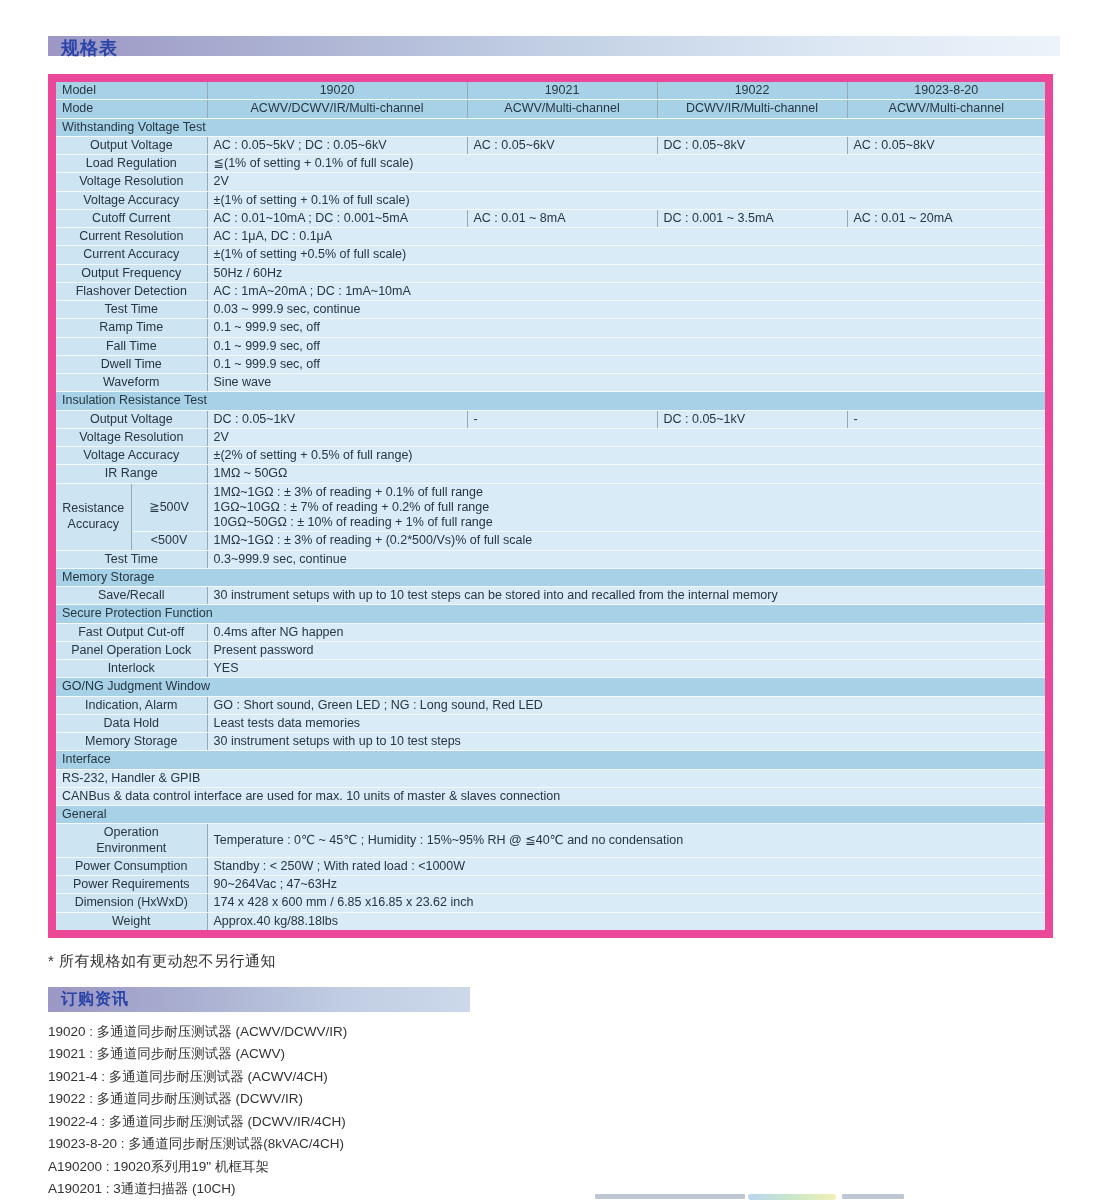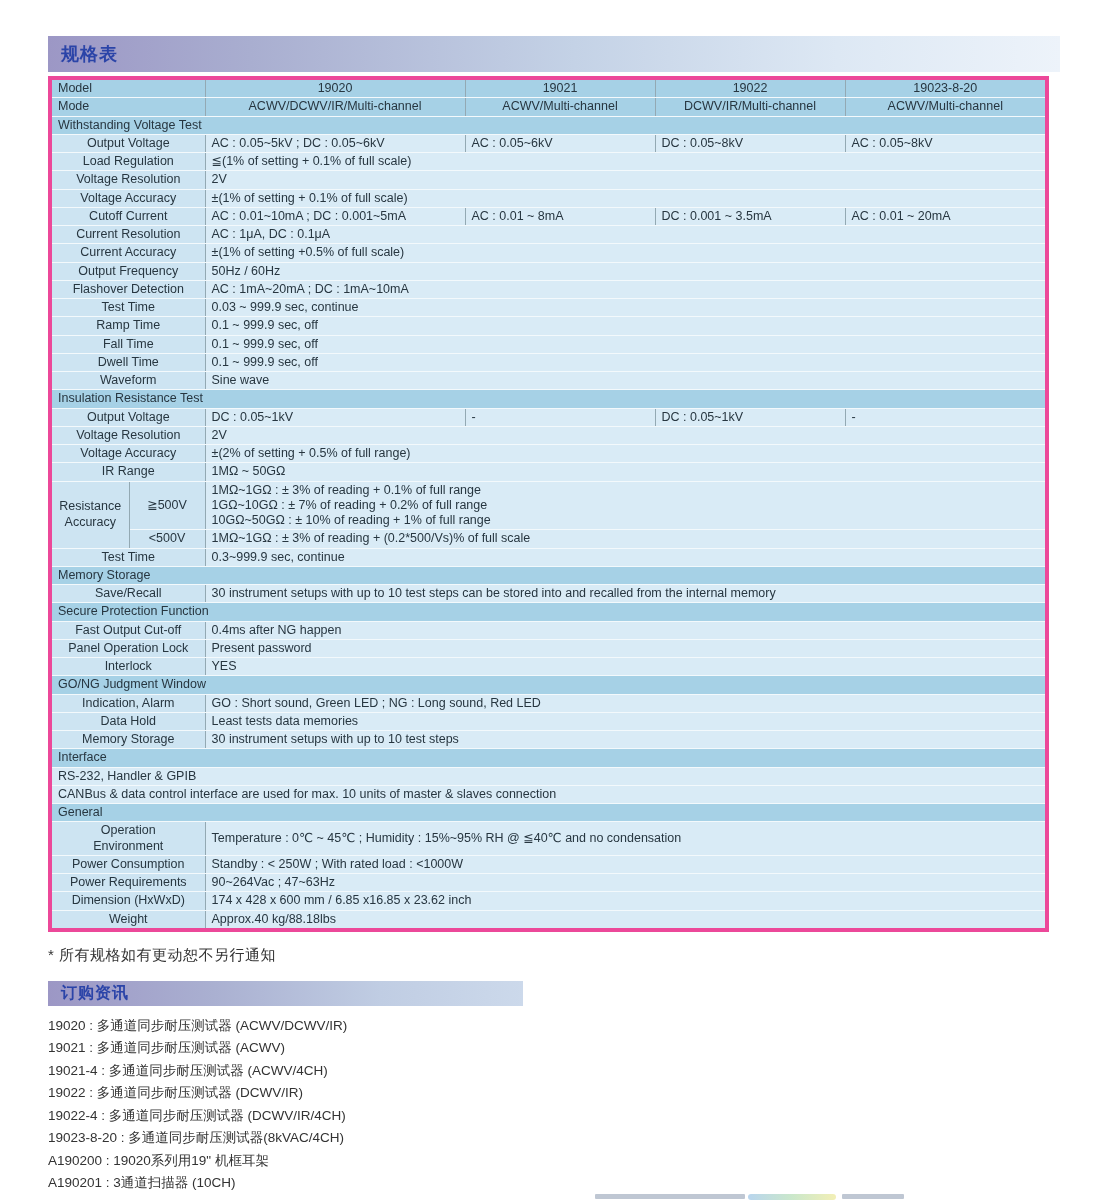--- a/index.html
+++ b/index.html
@@ -1,32 +1,32 @@
 <!DOCTYPE html>
 <html><head>
 <meta charset="utf-8">
 <style>
   html,body{margin:0;padding:0;background:#ffffff;}
   body{font-family:"Liberation Sans","DejaVu Sans",sans-serif;}
   .page{position:relative;width:1102px;height:1200px;background:#ffffff;overflow:hidden;}
   .content{position:absolute;left:48px;top:36px;width:1012px;}
-  .title-bar{height:36px;display:flex;align-items:center;
+  .title-bar{height:20px;display:flex;
     background:linear-gradient(90deg,#9c97c5 0%,#a9aed0 20%,#c4d2e6 52%,#dde8f4 78%,#edf3fa 100%);}
   .title-bar .t{color:#2b44a8;font-size:18px;font-weight:bold;padding-left:13px;letter-spacing:1px;}
-  table.spec{border-collapse:collapse;width:997px;margin-top:4px;table-layout:fixed;
-    border:4px solid #ec4899;}
+  table.spec{border-collapse:collapse;width:997px;margin-top:18px;table-layout:fixed;
+    border:8px solid #ec4899;}
   table.spec td{font-size:12.5px;line-height:1.22;color:#273640;padding:1px 6px;height:15px;
     border-right:1px solid #93a9b3;border-bottom:1px solid #f3f9fc;overflow:hidden;vertical-align:middle;}
   .c-hdr{background:#a6d1e6;text-align:center;}
   .c-lbl{background:#cde4f2;text-align:center;white-space:pre-line;}
   .c-sub{background:#cde4f2;text-align:center;white-space:normal;}
   .c-val{background:#d9ebf6;text-align:left;}
   .c-left{text-align:left;}
   .note{margin-top:14px;font-size:15px;color:#333333;letter-spacing:0.5px;}
-  .order-bar{margin-top:16px;width:475px;height:25px;display:flex;align-items:center;
+  .order-bar{margin-top:16px;width:422px;height:25px;display:flex;align-items:center;
     background:linear-gradient(90deg,#9c97c5 0%,#aab0d1 35%,#c0cde3 70%,#ccd9eb 100%);}
   .order-bar .t{color:#2b44a8;font-size:16px;font-weight:bold;padding-left:13px;letter-spacing:1px;}
   .order-list{margin-top:9px;font-size:13.5px;color:#333333;}
   .order-list .oi{height:22.5px;line-height:22.5px;white-space:nowrap;}
   .footer-frag{position:absolute;left:590px;top:1193px;width:320px;height:7px;}
   .frag{position:absolute;top:1px;}
   .frag-a{left:5px;width:150px;height:5px;background:rgba(95,115,145,0.40);
     -webkit-mask:none;border-radius:1px;}
   .frag-b{left:158px;width:88px;height:6px;border-radius:3px;opacity:0.55;
     background:linear-gradient(90deg,#7fb3e0,#9fd4a0,#e8e27a);}

